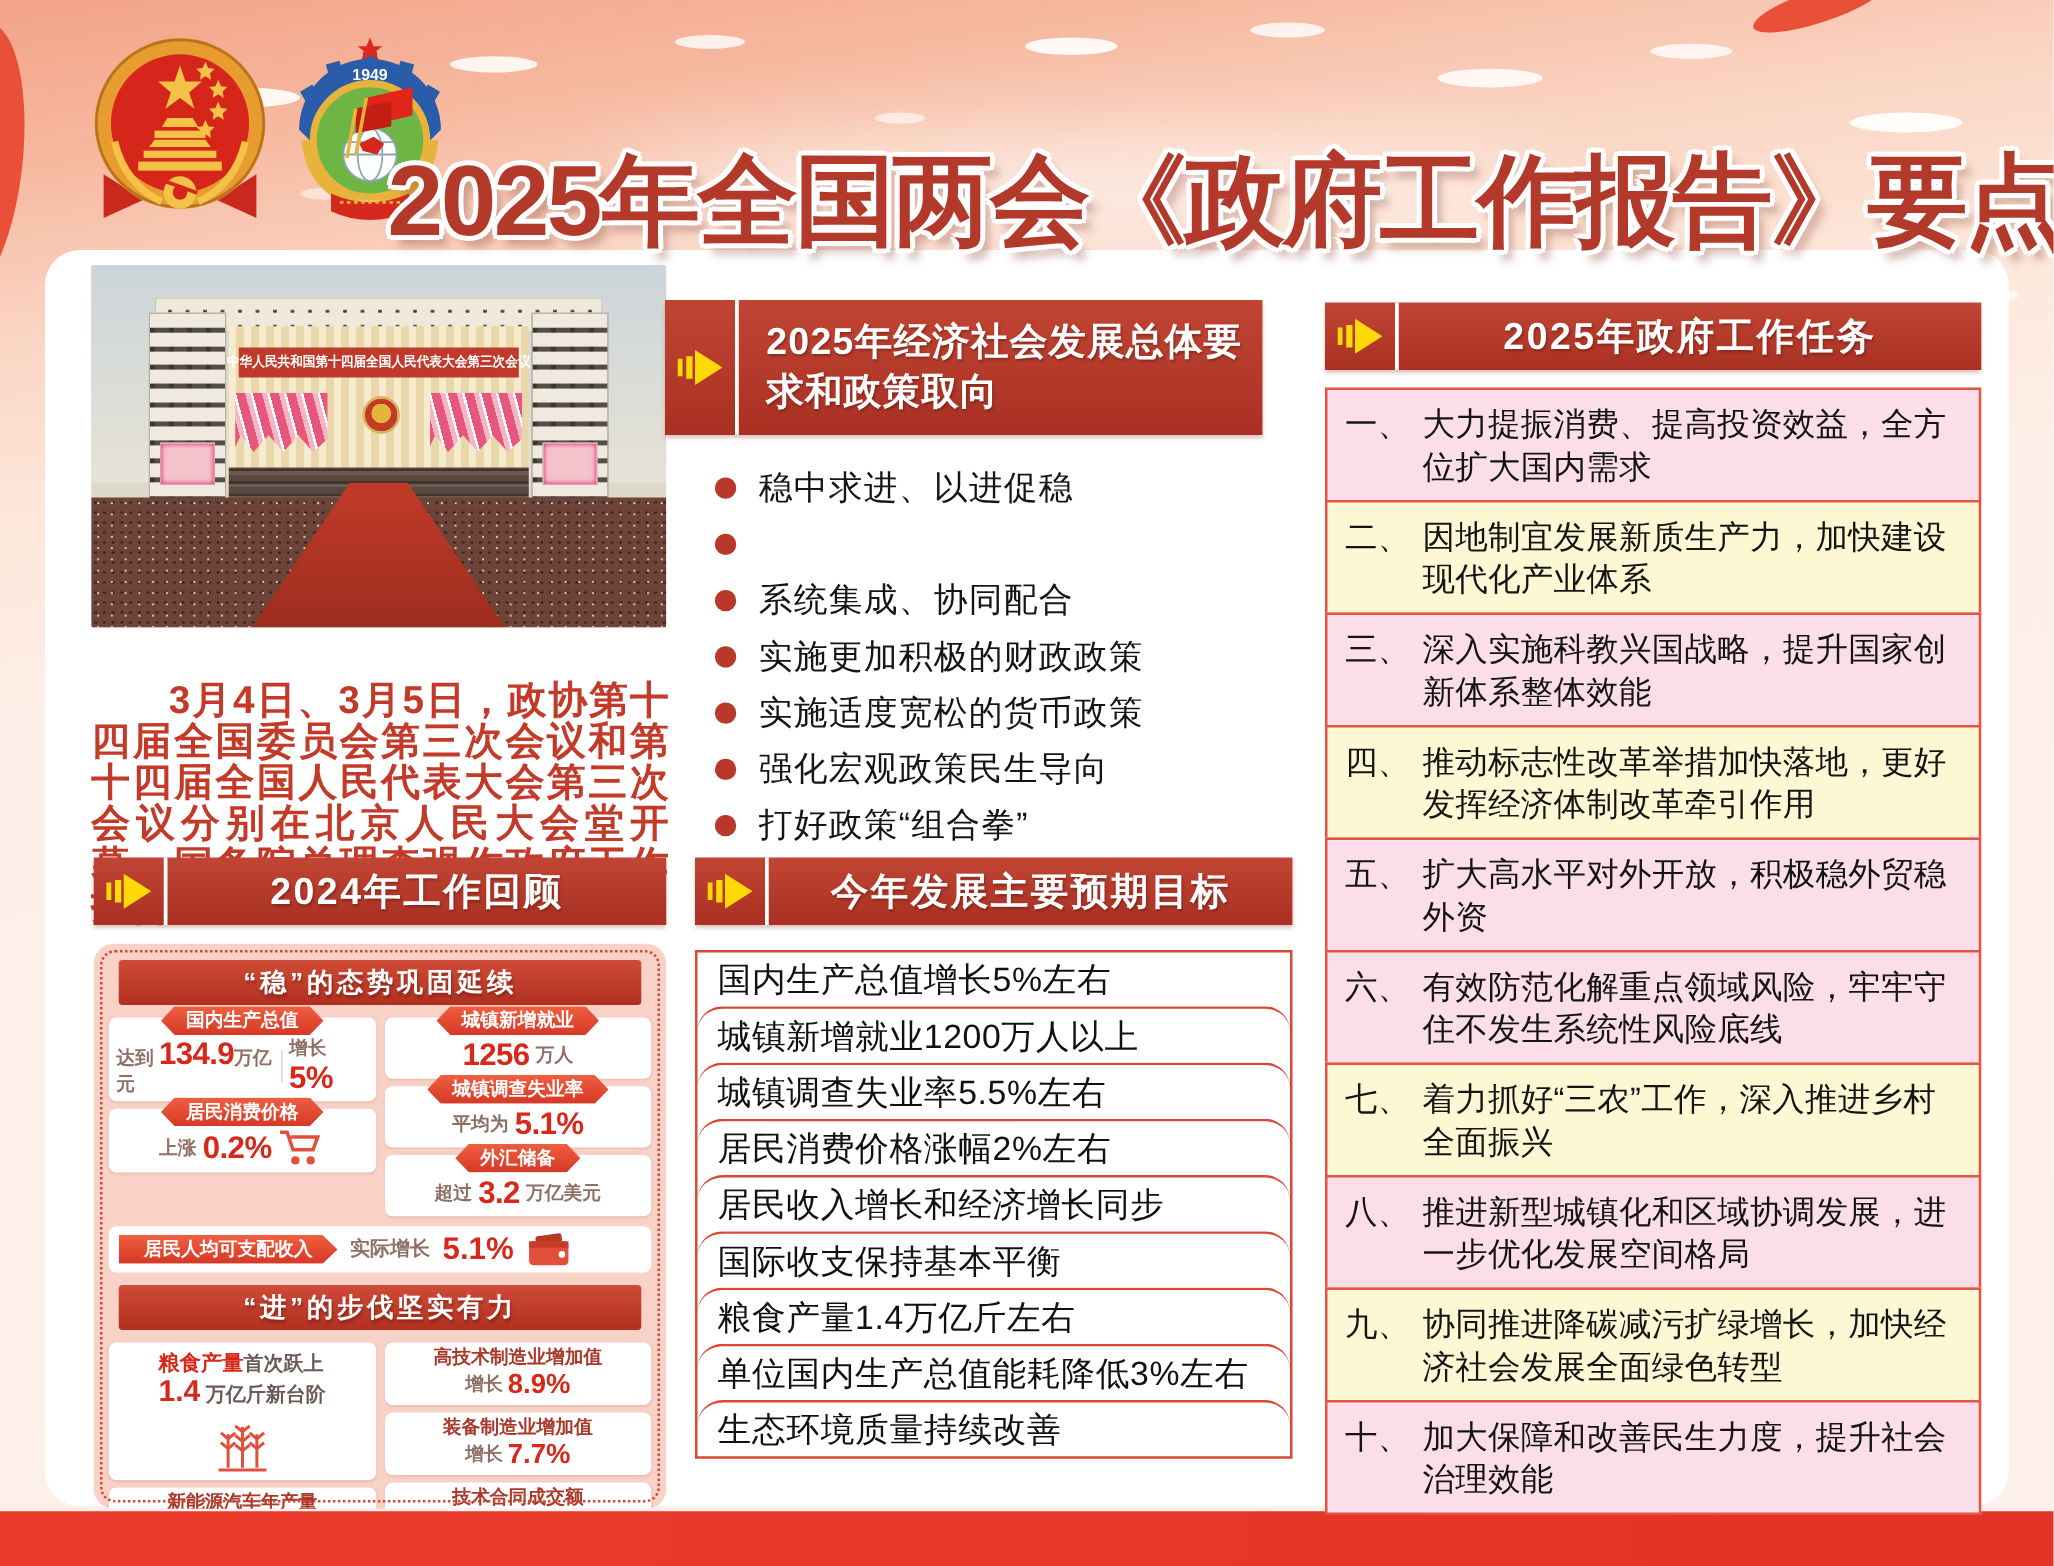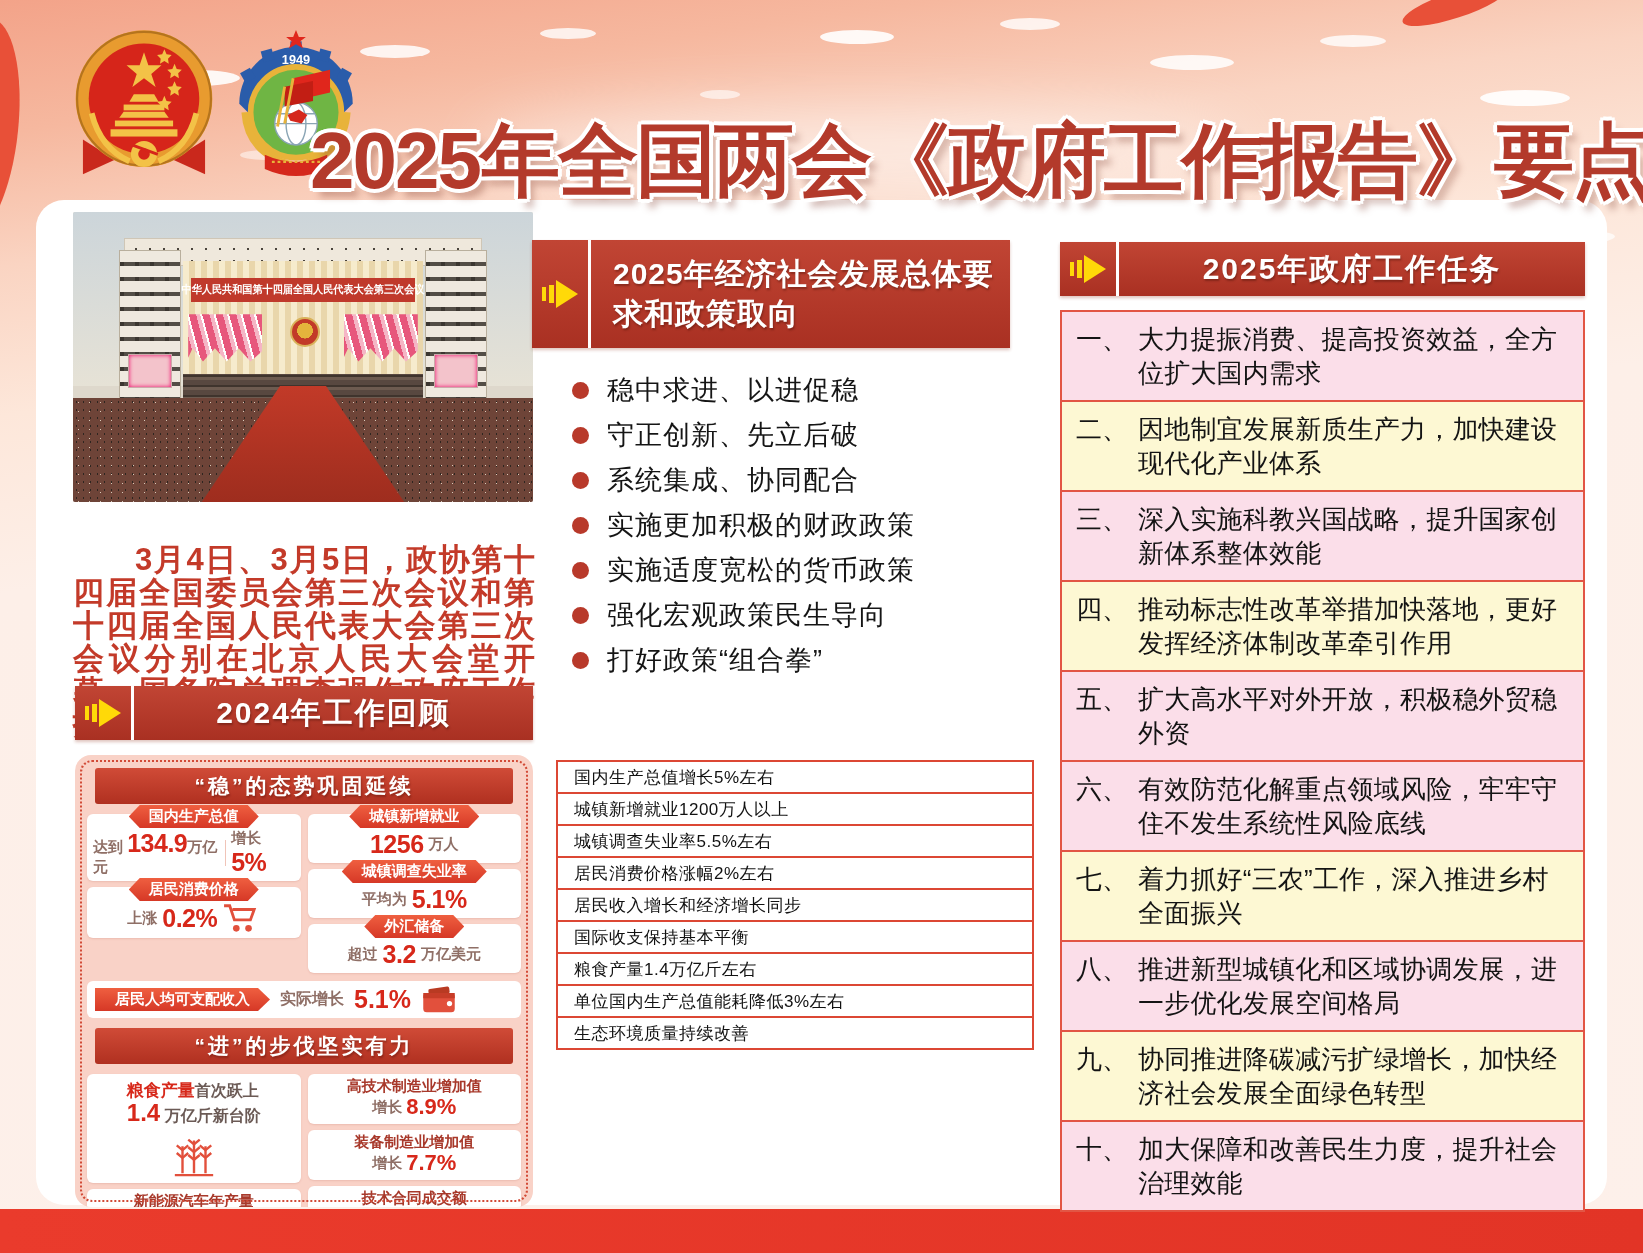--- a/index.html
+++ b/index.html
@@ -109,22 +109,22 @@
   .grain-text i{font-style:normal;color:#6b5a55;font-weight:700;font-size:16px;}
   .grain-text b{color:#d7281a;font-weight:800;font-size:24px;}
   
   .bullets{position:absolute;left:572px;top:374px;width:466px;}
   .bullet-row{display:flex;align-items:center;gap:18px;margin-bottom:13px;height:32px;}
   .dot{flex:0 0 17px;width:17px;height:17px;border-radius:50%;background:#b8392a;}
   .bullet-text{font-size:27px;color:#151515;letter-spacing:1px;}
   
   .goals{position:absolute;left:556px;top:760px;width:478px;border:2px solid #dc4734;
     background:#fff;box-sizing:border-box;}
-  .goal-row{border-top:2px solid #dc4734;padding:0 8px 0 16px;height:30px;
-    display:flex;align-items:center;font-size:17px;color:#111;letter-spacing:.5px;}
+  .goal-row{border-top:2px solid #dc4734;padding:0 8px 0 16px;height:43px;
+    display:flex;align-items:center;font-size:27px;color:#111;letter-spacing:.5px;border-radius:20px;}
   .goal-row:first-child{border-top:none;}
   
   .tasks{position:absolute;left:1060px;top:310px;width:525px;}
   .task-item{border:2px solid #e25544;margin-top:-2px;box-sizing:border-box;
     padding:10px 10px 10px 14px;display:flex;font-size:26px;line-height:34px;color:#141414;}
   .task-item:first-child{margin-top:0;}
   .task-num{flex:0 0 62px;}
   .task-text{flex:1;letter-spacing:.2px;}
   .tone-pink{background:#fbdee9;}
   .tone-yellow{background:#fdf8d3;}
@@ -371,21 +371,20 @@
     <div class="hdr-body left">2025年经济社会发展总体要求和政策取向</div>
   </div>
 
   <div class="bullets">
       <div class="bullet-row">
         <span class="dot"></span>
         <span class="bullet-text">稳中求进、以进促稳</span>
       </div>
       <div class="bullet-row">
         <span class="dot"></span>
-        <span class="bullet-text">守正创新、先立后破</span>
       </div>
       <div class="bullet-row">
         <span class="dot"></span>
         <span class="bullet-text">系统集成、协同配合</span>
       </div>
       <div class="bullet-row">
         <span class="dot"></span>
         <span class="bullet-text">实施更加积极的财政政策</span>
       </div>
       <div class="bullet-row">
@@ -395,20 +394,30 @@
       <div class="bullet-row">
         <span class="dot"></span>
         <span class="bullet-text">强化宏观政策民生导向</span>
       </div>
       <div class="bullet-row">
         <span class="dot"></span>
         <span class="bullet-text">打好政策“组合拳”</span>
       </div>
     </div>
 
+  <div class="hdr" style="left:556px;top:686px;width:478px;height:54px;">
+    <div class="hdr-arrowbox">
+      <svg width="36" height="28" viewBox="0 0 36 28">
+          <polygon points="0,7 4,7 4,21 0,21" fill="#ffd908"></polygon>
+          <polygon points="7,5 12,5 12,23 7,23" fill="#ffd908"></polygon>
+          <polygon points="14,0 36,14 14,28" fill="#ffd908"></polygon>
+        </svg>
+    </div>
+    <div class="hdr-body">今年发展主要预期目标</div>
+  </div>
 
   <div class="goals">
       <div class="goal-row">国内生产总值增长5%左右</div>
       <div class="goal-row">城镇新增就业1200万人以上</div>
       <div class="goal-row">城镇调查失业率5.5%左右</div>
       <div class="goal-row">居民消费价格涨幅2%左右</div>
       <div class="goal-row">居民收入增长和经济增长同步</div>
       <div class="goal-row">国际收支保持基本平衡</div>
       <div class="goal-row">粮食产量1.4万亿斤左右</div>
       <div class="goal-row">单位国内生产总值能耗降低3%左右</div>

